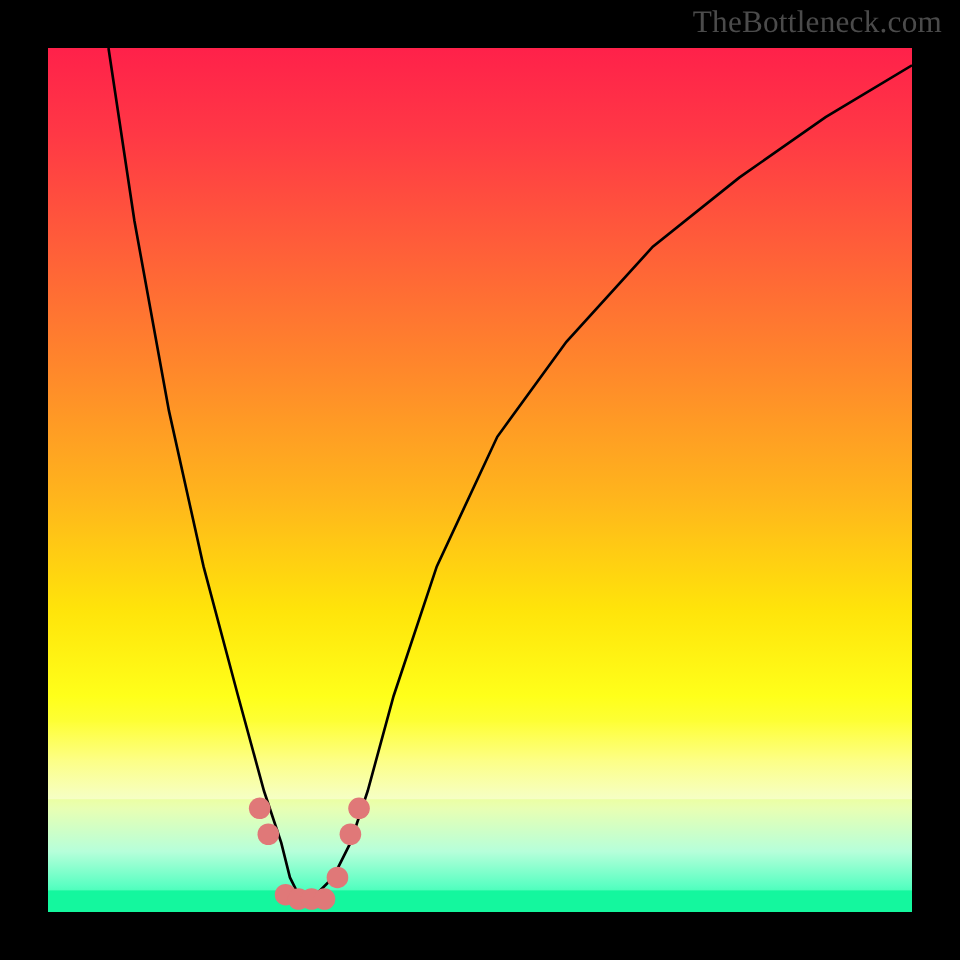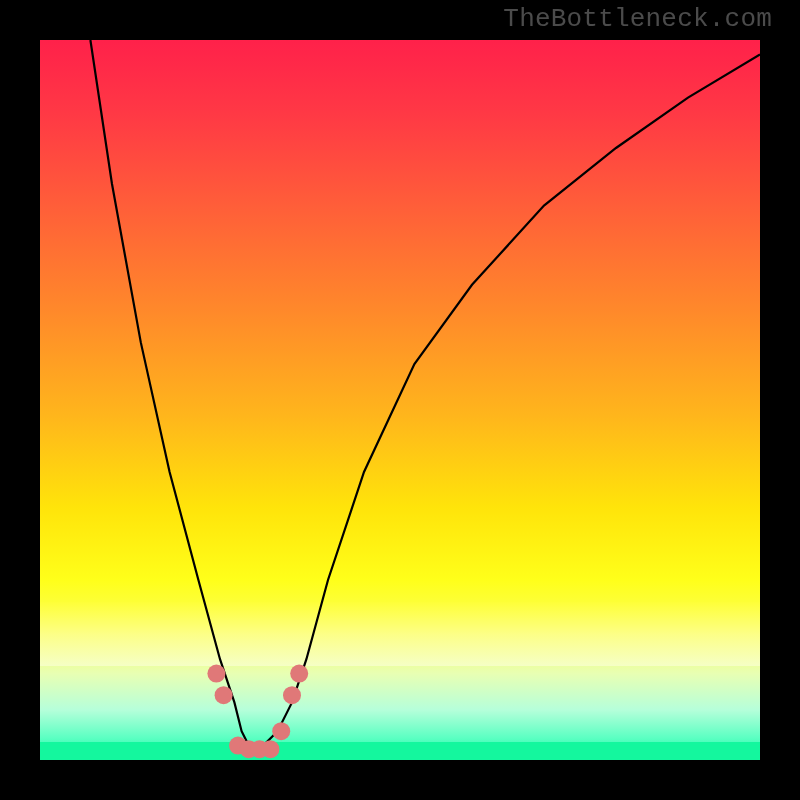--- a/index.html
+++ b/index.html
@@ -6,22 +6,22 @@
   html, body { width: 800px; height: 800px; overflow: hidden; background: #000; }
   .frame {
     position: relative;
     width: 800px;
     height: 800px;
     background: #000;
   }
   .watermark {
     position: absolute;
     top: 4px;
-    right: 28px;
-    font-family: Liberation Mono, monospace;
+    right: 15px;
+    font-family: Liberation Serif, serif;
     font-size: 26px;
     font-weight: 500;
     color: #4b4b4b;
     letter-spacing: 0.2px;
   }
   .plot {
     position: absolute;
     left: 40px;
     top: 40px;
     width: 720px;

